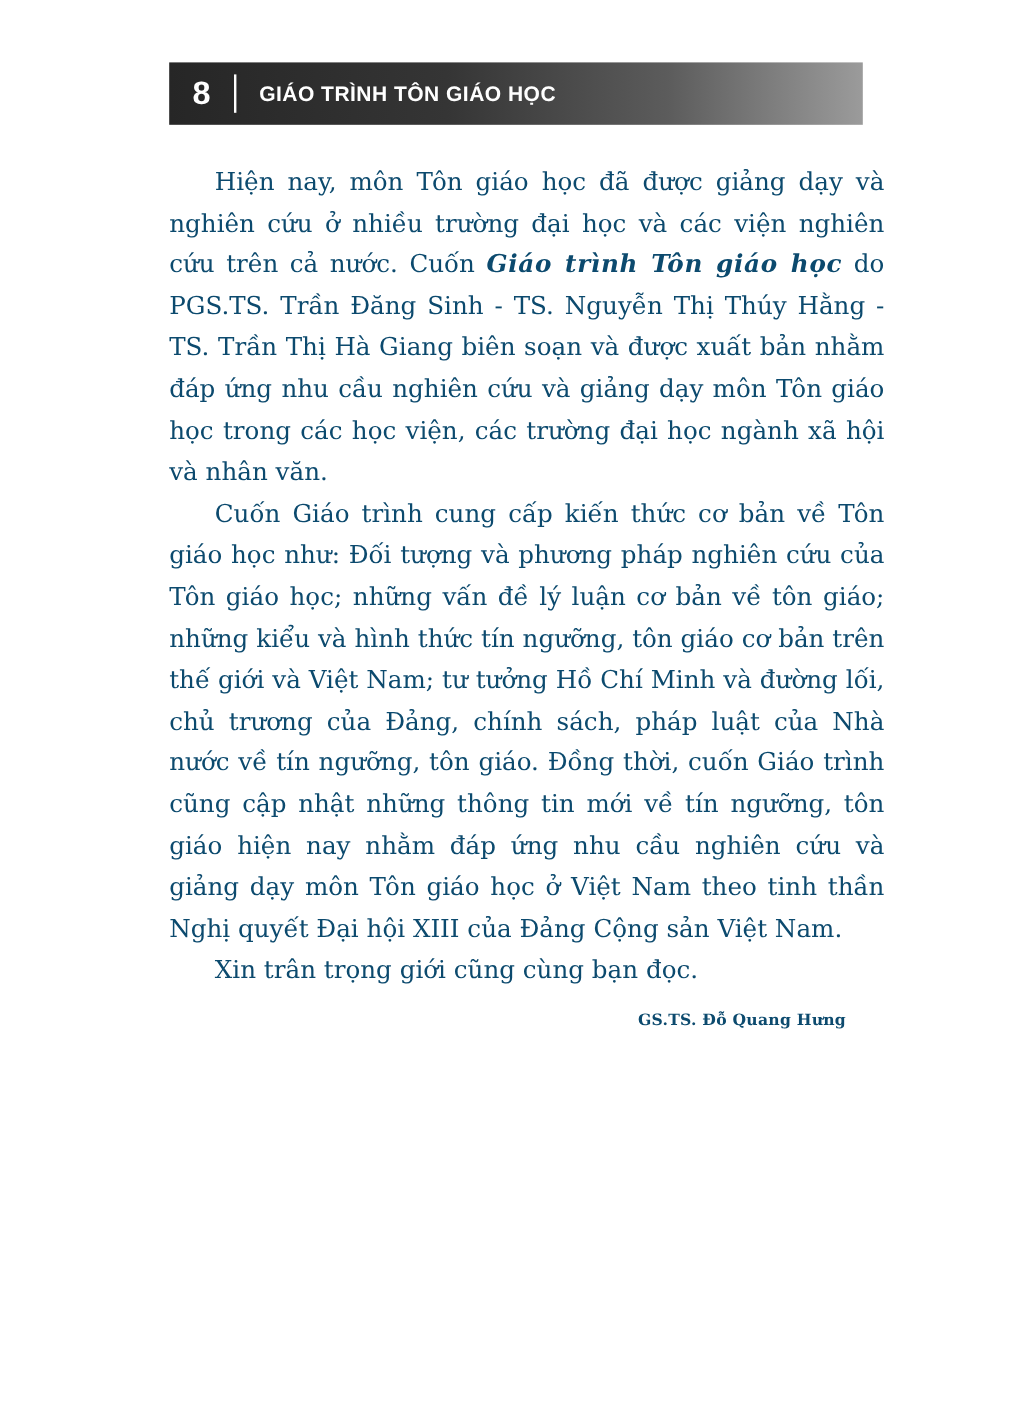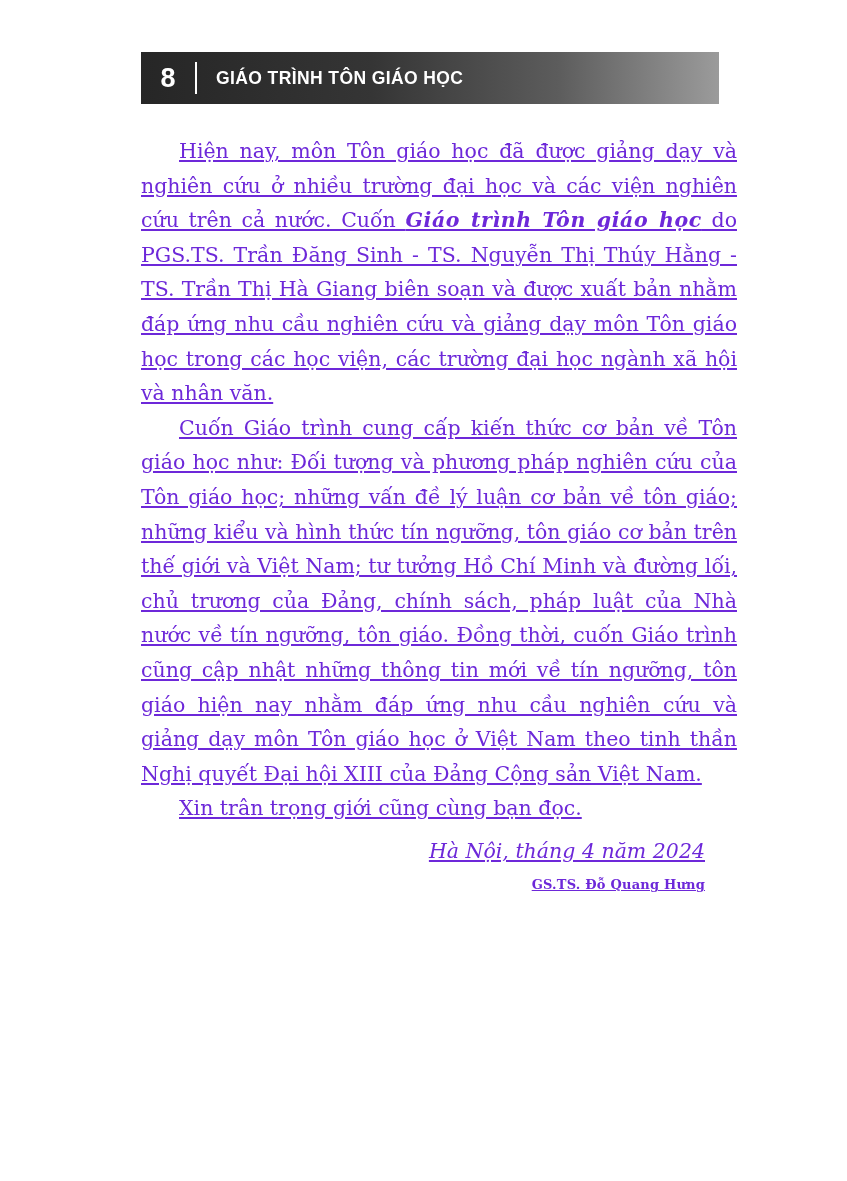--- a/index.html
+++ b/index.html
@@ -55,22 +55,21 @@
     white-space: nowrap;
   }
   .content {
     position: absolute;
     top: 134px;
     left: 141px;
     width: 596px;
     font-size: 20.5px;
     line-height: 34.6px;
     text-align: justify;
-    color: #6d28d9;
-    text-decoration: underline;
+    color: #0c4a6e;
   }
   .para {
     margin: 0;
     text-indent: 38px;
   }
   .emph {
     font-weight: bold;
     font-style: italic;
     letter-spacing: 0.6px;
   }
@@ -106,19 +105,18 @@
 
   <main class="content">
 
     <p class="para"><span>Hiện nay, môn Tôn giáo học đã được giảng dạy và nghiên cứu ở nhiều trường đại học và các viện nghiên cứu trên cả nước. Cuốn </span><span class="emph">Giáo trình Tôn giáo học</span><span> do PGS.TS. Trần Đăng Sinh - TS. Nguyễn Thị Thúy Hằng - TS. Trần Thị Hà Giang biên soạn và được xuất bản nhằm đáp ứng nhu cầu nghiên cứu và giảng dạy môn Tôn giáo học trong các học viện, các trường đại học ngành xã hội và nhân văn.</span></p>
 
     <p class="para">Cuốn Giáo trình cung cấp kiến thức cơ bản về Tôn giáo học như: Đối tượng và phương pháp nghiên cứu của Tôn giáo học; những vấn đề lý luận cơ bản về tôn giáo; những kiểu và hình thức tín ngưỡng, tôn giáo cơ bản trên thế giới và Việt Nam; tư tưởng Hồ Chí Minh và đường lối, chủ trương của Đảng, chính sách, pháp luật của Nhà nước về tín ngưỡng, tôn giáo. Đồng thời, cuốn Giáo trình cũng cập nhật những thông tin mới về tín ngưỡng, tôn giáo hiện nay nhằm đáp ứng nhu cầu nghiên cứu và giảng dạy môn Tôn giáo học ở Việt Nam theo tinh thần Nghị quyết Đại hội XIII của Đảng Cộng sản Việt Nam.</p>
 
     <p class="para">Xin trân trọng giới cũng cùng bạn đọc.</p>
 
     <div class="signature">
-      <p class="place-date">Hà Nội, tháng 4 năm 2024</p>
       <p class="author">GS.TS. Đỗ Quang Hưng</p>
     </div>
 
   </main>
 
 </div>
 
 </body></html>

